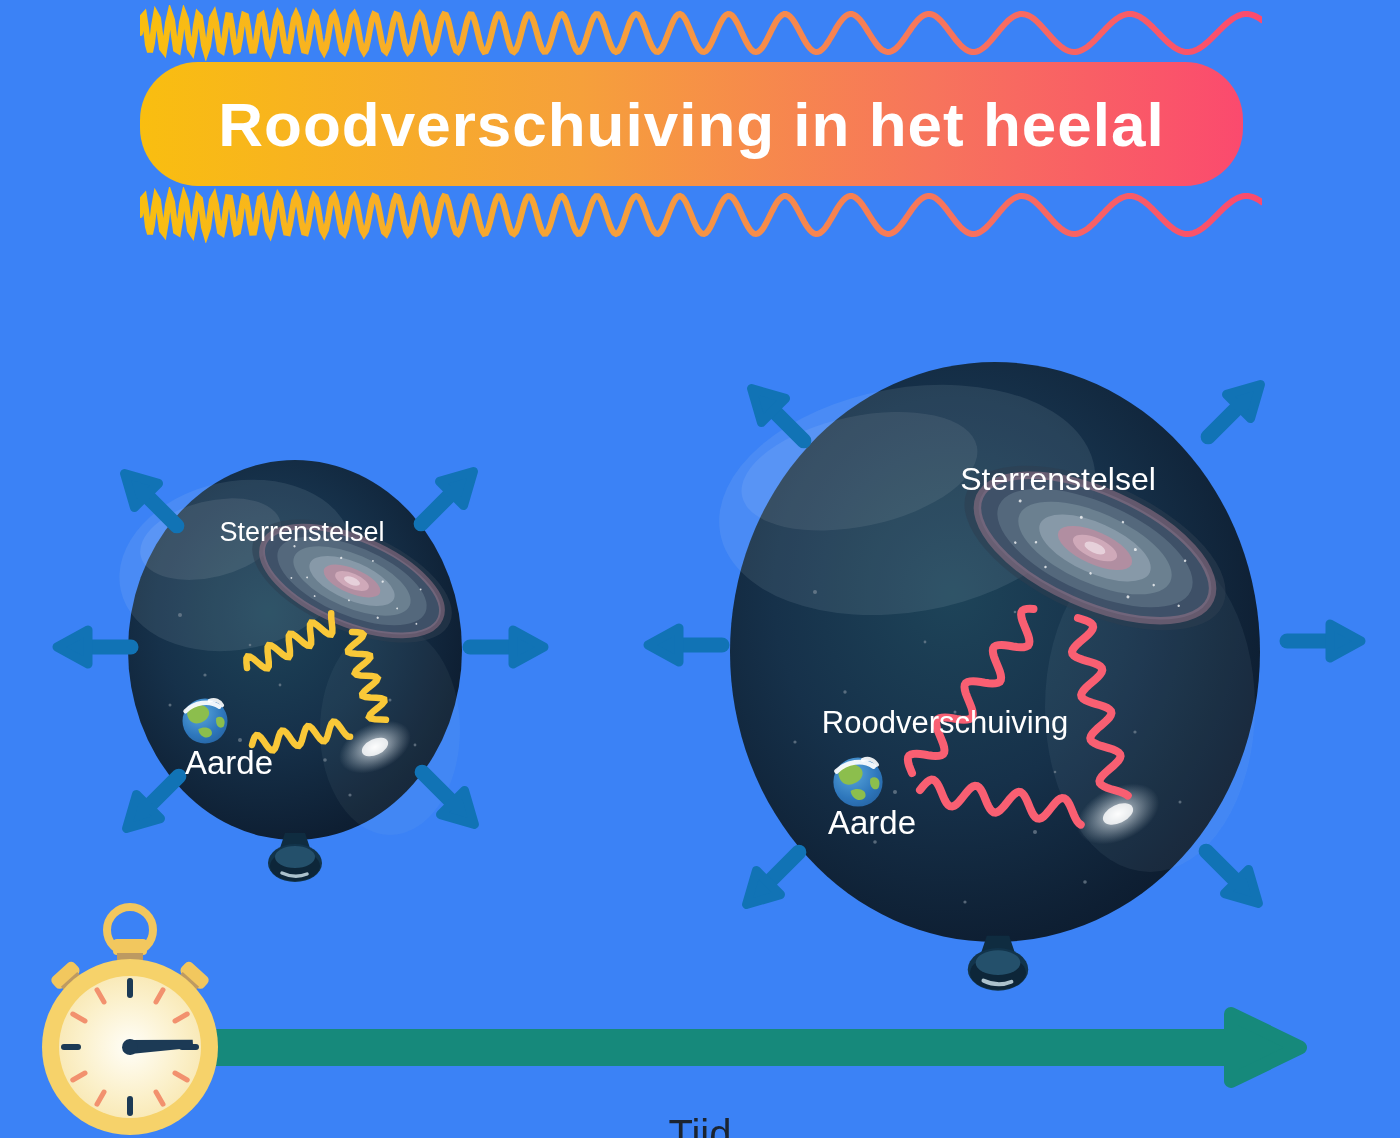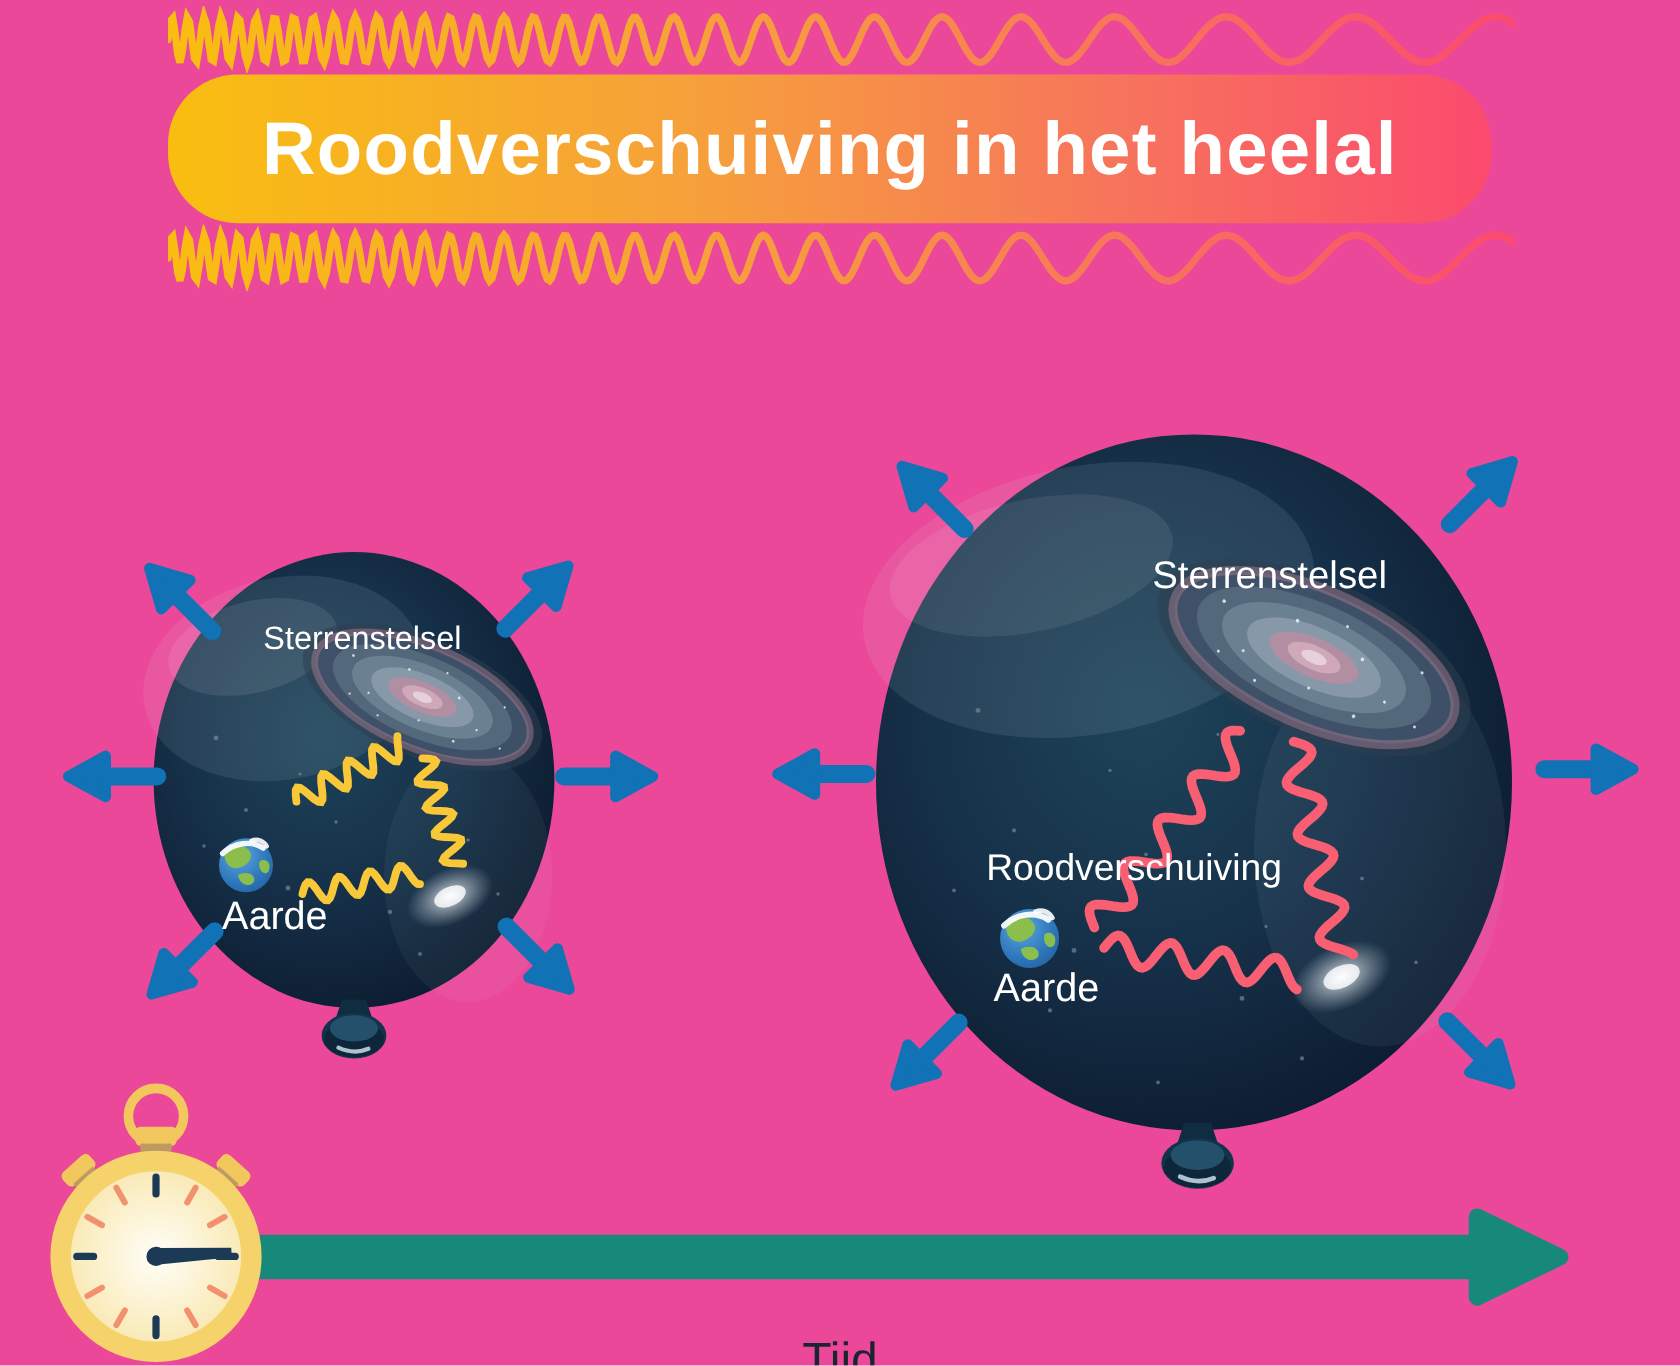--- a/index.html
+++ b/index.html
@@ -1,16 +1,16 @@
 <!DOCTYPE html>
 <html><head>
 <meta charset="utf-8">
 <style>
   html,body{margin:0;padding:0;background:#ffffff;}
-  .canvas{position:relative;width:1400px;height:1138px;background:#ec4899;overflow:hidden;
+  .canvas{position:relative;width:1400px;height:1138px;background:#3b82f6;overflow:hidden;
           font-family:"Liberation Sans",sans-serif;}
   .banner{position:absolute;left:140px;top:62px;width:1103px;height:124px;border-radius:58px;
           background:linear-gradient(90deg,#F9BE10 0%,#F6A03B 40%,#F7745C 72%,#FB4A6E 100%);
           display:flex;align-items:center;justify-content:center;}
   .banner .title-text{color:#ffffff;font-weight:700;font-size:62px;letter-spacing:1px;white-space:nowrap;}
   .wave{position:absolute;left:140px;width:1122px;height:56px;}
   .wave-top{top:5px;}
   .wave-bottom{top:187px;}
   .scene{position:absolute;left:0;top:0;}
   .label{position:absolute;color:#ffffff;font-weight:400;transform:translateX(-50%);white-space:nowrap;}

